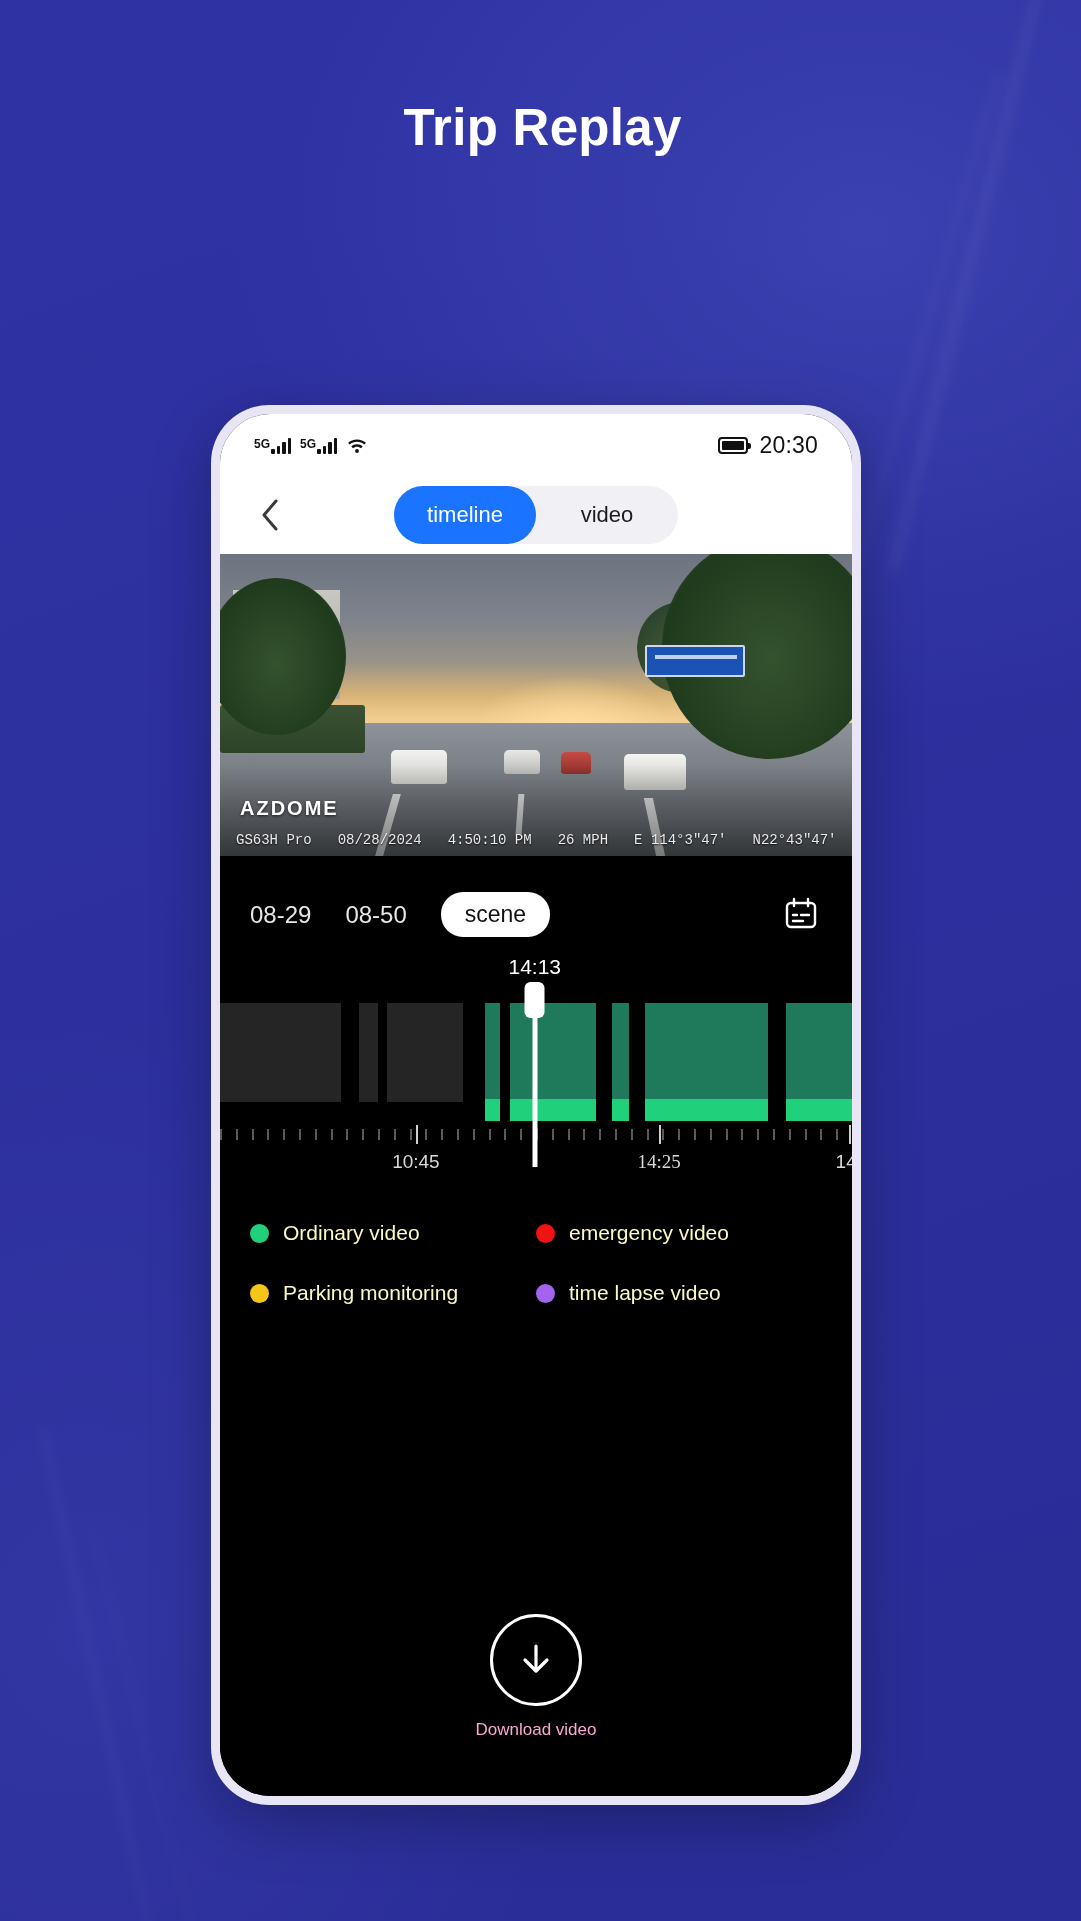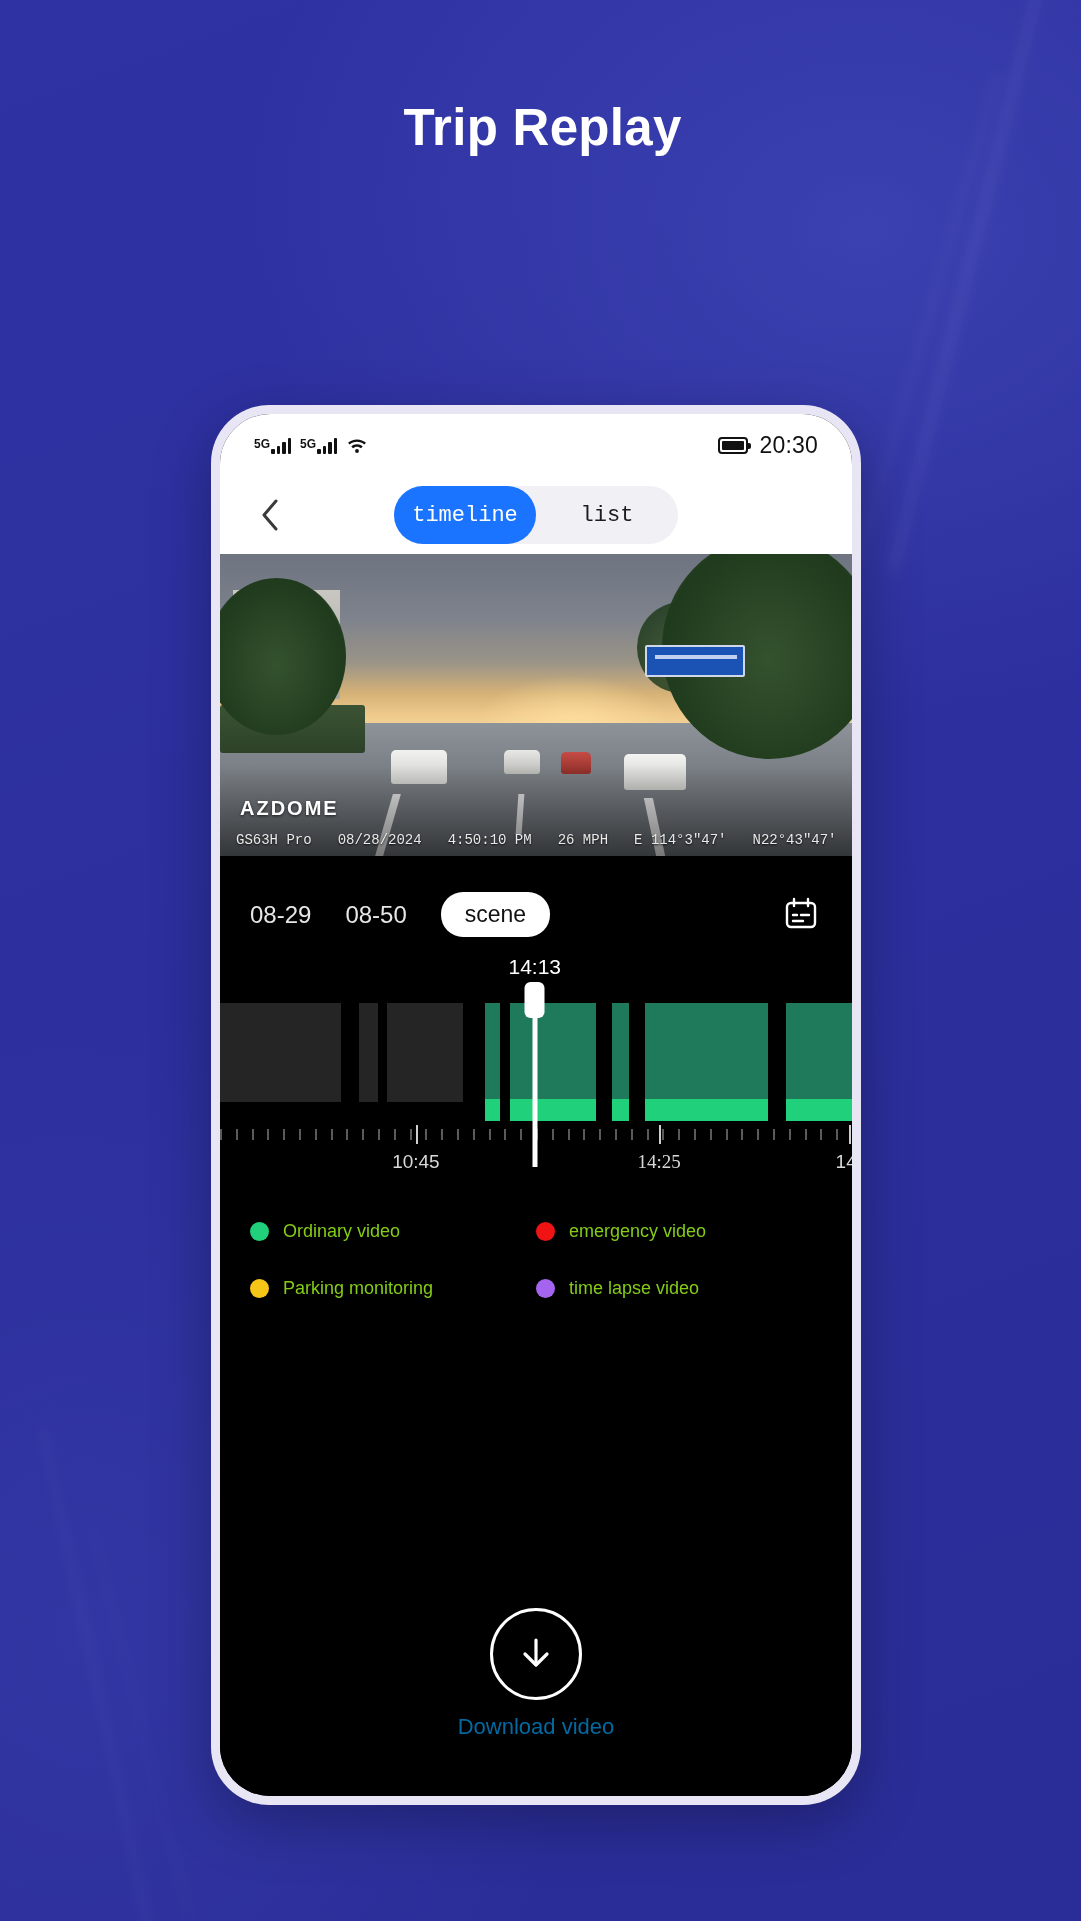--- a/index.html
+++ b/index.html
@@ -154,21 +154,20 @@
     height: 58px;
     width: 284px;
   }
   .seg {
     flex: 1;
     display: flex; align-items: center; justify-content: center;
     font-size: 22px;
     color: #1c1c1e;
     border-radius: 33px;
     cursor: pointer;
-    font-family: Liberation Mono, monospace;
   }
   .seg.active {
     background: #1a74ff;
     color: #ffffff;
   }
 
   
   .video {
     position: relative;
     height: 302px;
@@ -384,43 +383,43 @@
     display: flex;
     align-items: center;
     gap: 14px;
   }
   .dot {
     width: 19px; height: 19px;
     border-radius: 50%;
     flex: 0 0 auto;
   }
   .legend-label {
-    color: #84cc16;
-    font-size: 18px;
+    color: #fef9c3;
+    font-size: 21px;
   }
 
   
   .download {
     margin-top: auto;
     margin-bottom: 56px;
     display: flex;
     flex-direction: column;
     align-items: center;
     gap: 14px;
     cursor: pointer;
   }
   .dl-circle {
     width: 92px; height: 92px;
     border: 3px solid #ffffff;
     border-radius: 50%;
     display: flex; align-items: center; justify-content: center;
   }
   .dl-label {
-    color: #0369a1;
-    font-size: 22px;
+    color: #f9a8d4;
+    font-size: 17px;
   }
 </style>
 </head>
 <body>
 
 <div class="bg">
   <div class="bg-streak streak-1"></div>
   <div class="bg-streak streak-2"></div>
   <div class="bg-streak streak-3"></div>
   <div class="bg-streak streak-4"></div>
@@ -472,21 +471,21 @@
     <div class="nav-bar">
       <div class="back-btn">
         <span>
           <svg width="20" height="32" viewBox="0 0 20 32">
             <path d="M16 2 L4 16 L16 30" fill="none" stroke="#3a3a3a" stroke-width="3" stroke-linecap="round" stroke-linejoin="round"></path>
           </svg>
         </span>
       </div>
       <div class="segmented">
         <div class="seg active">timeline</div>
-        <div class="seg">list</div>
+        <div class="seg">video</div>
       </div>
     </div>
 
     <div class="video">
       <div class="v-sky"></div>
       <div class="v-sun"></div>
       <div class="v-building"></div>
       <div class="v-road"></div>
       <div class="v-median"></div>
       <div class="v-lane l1"></div>

